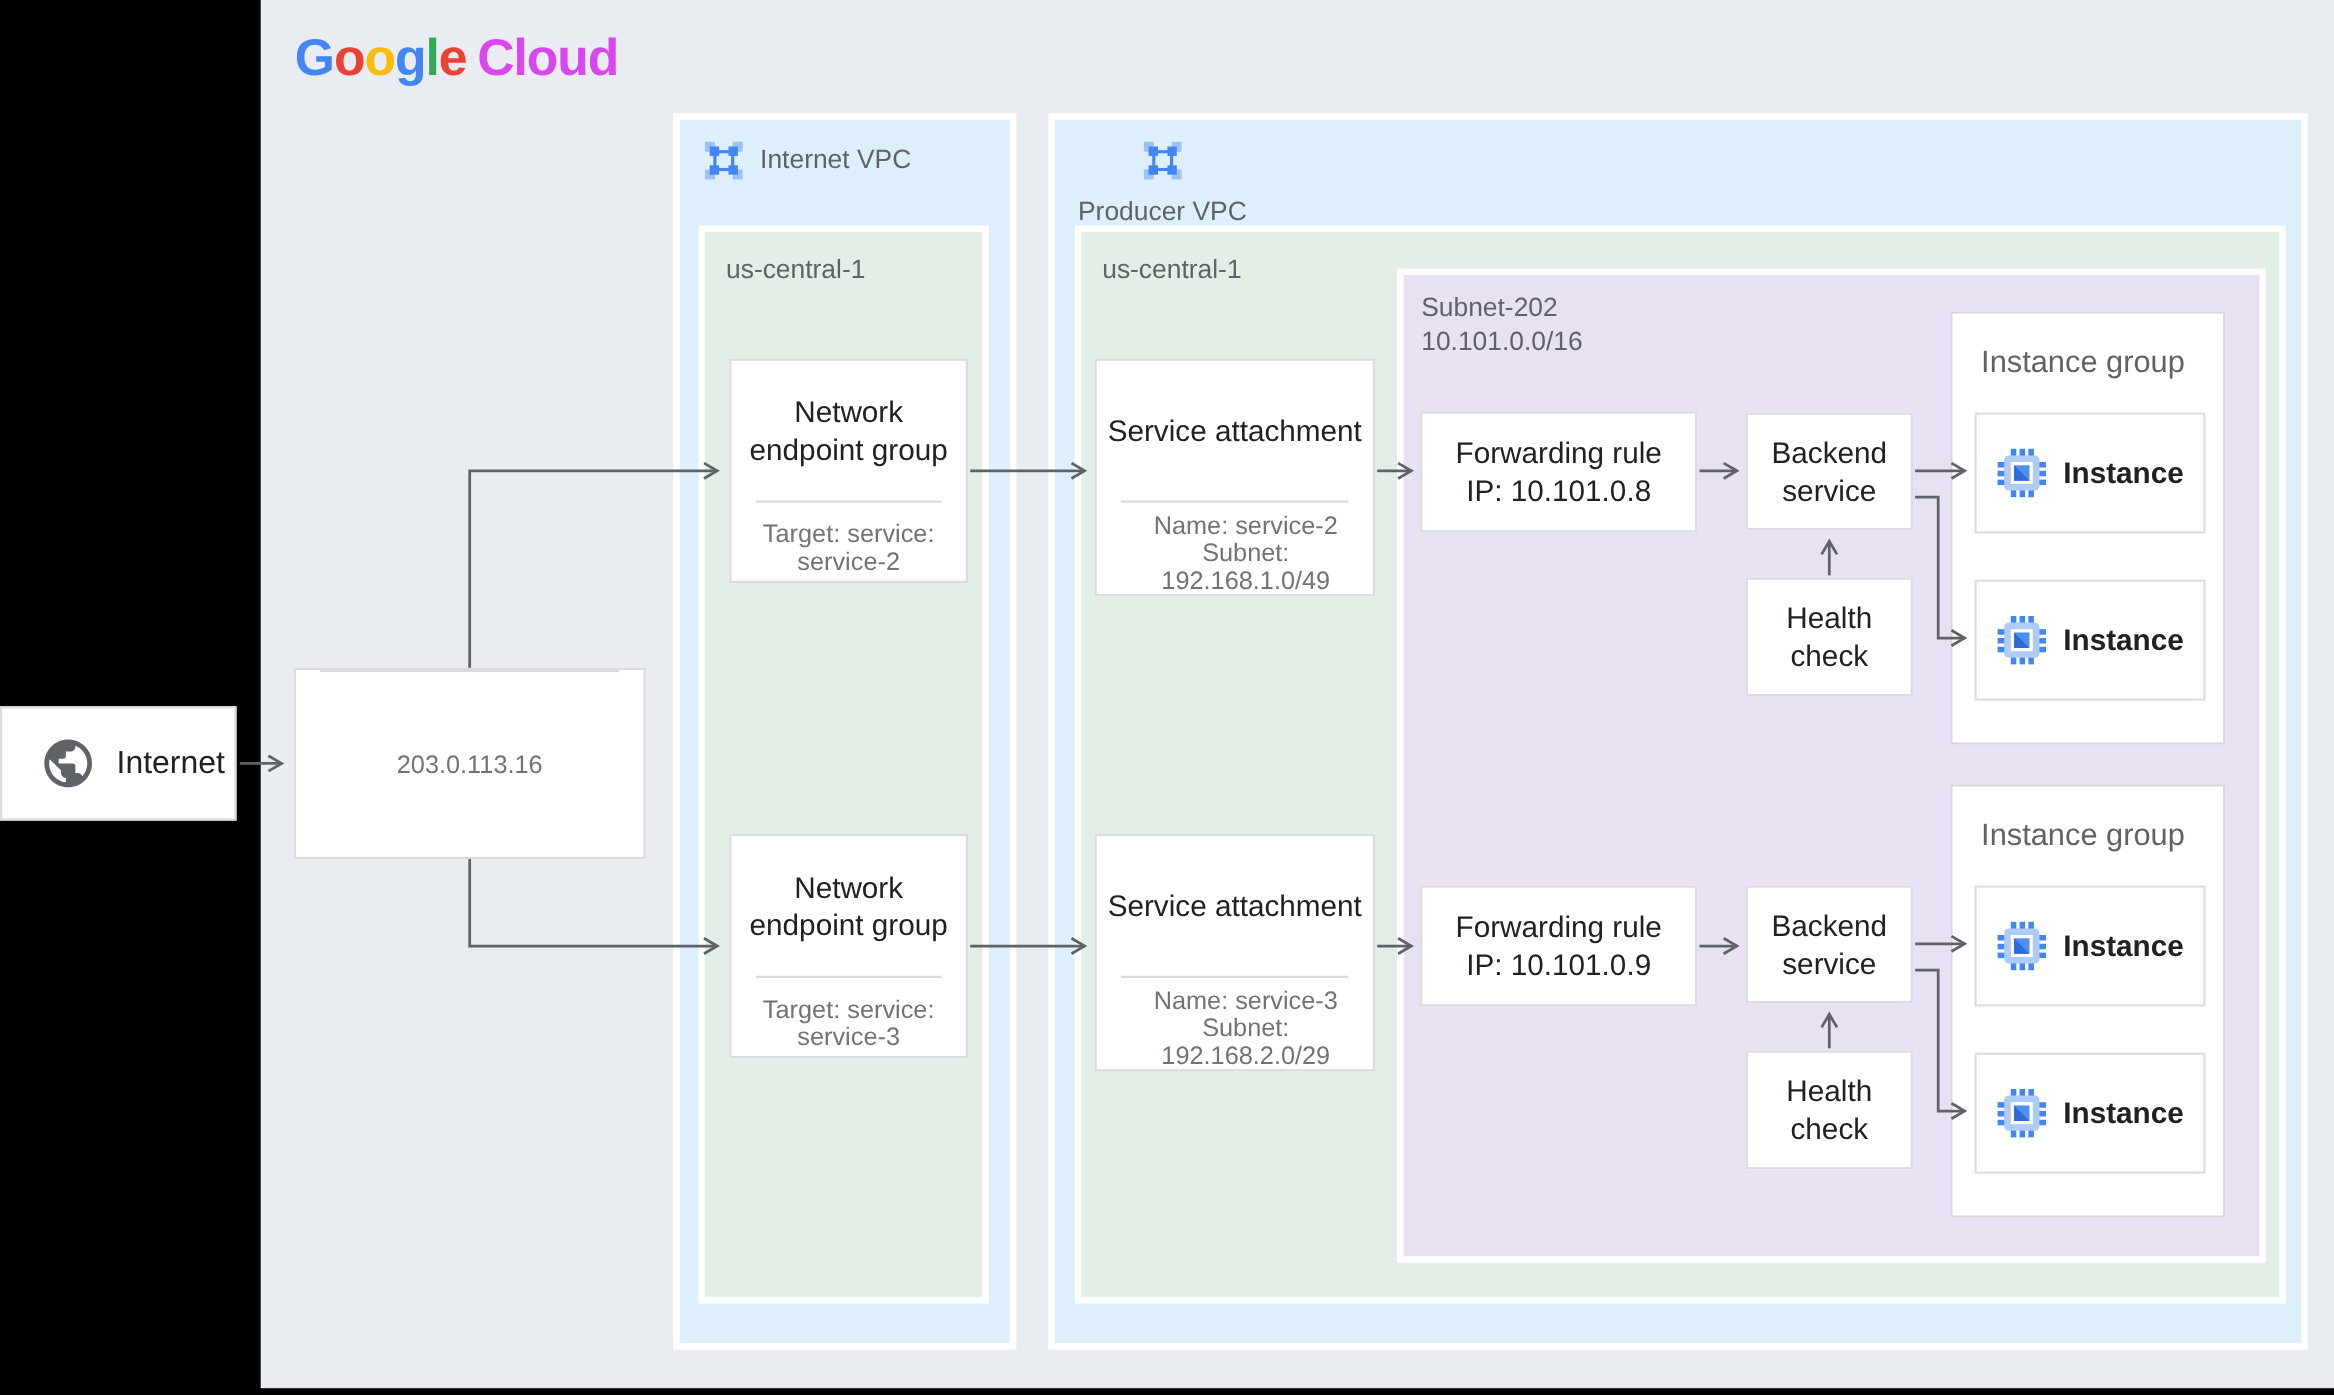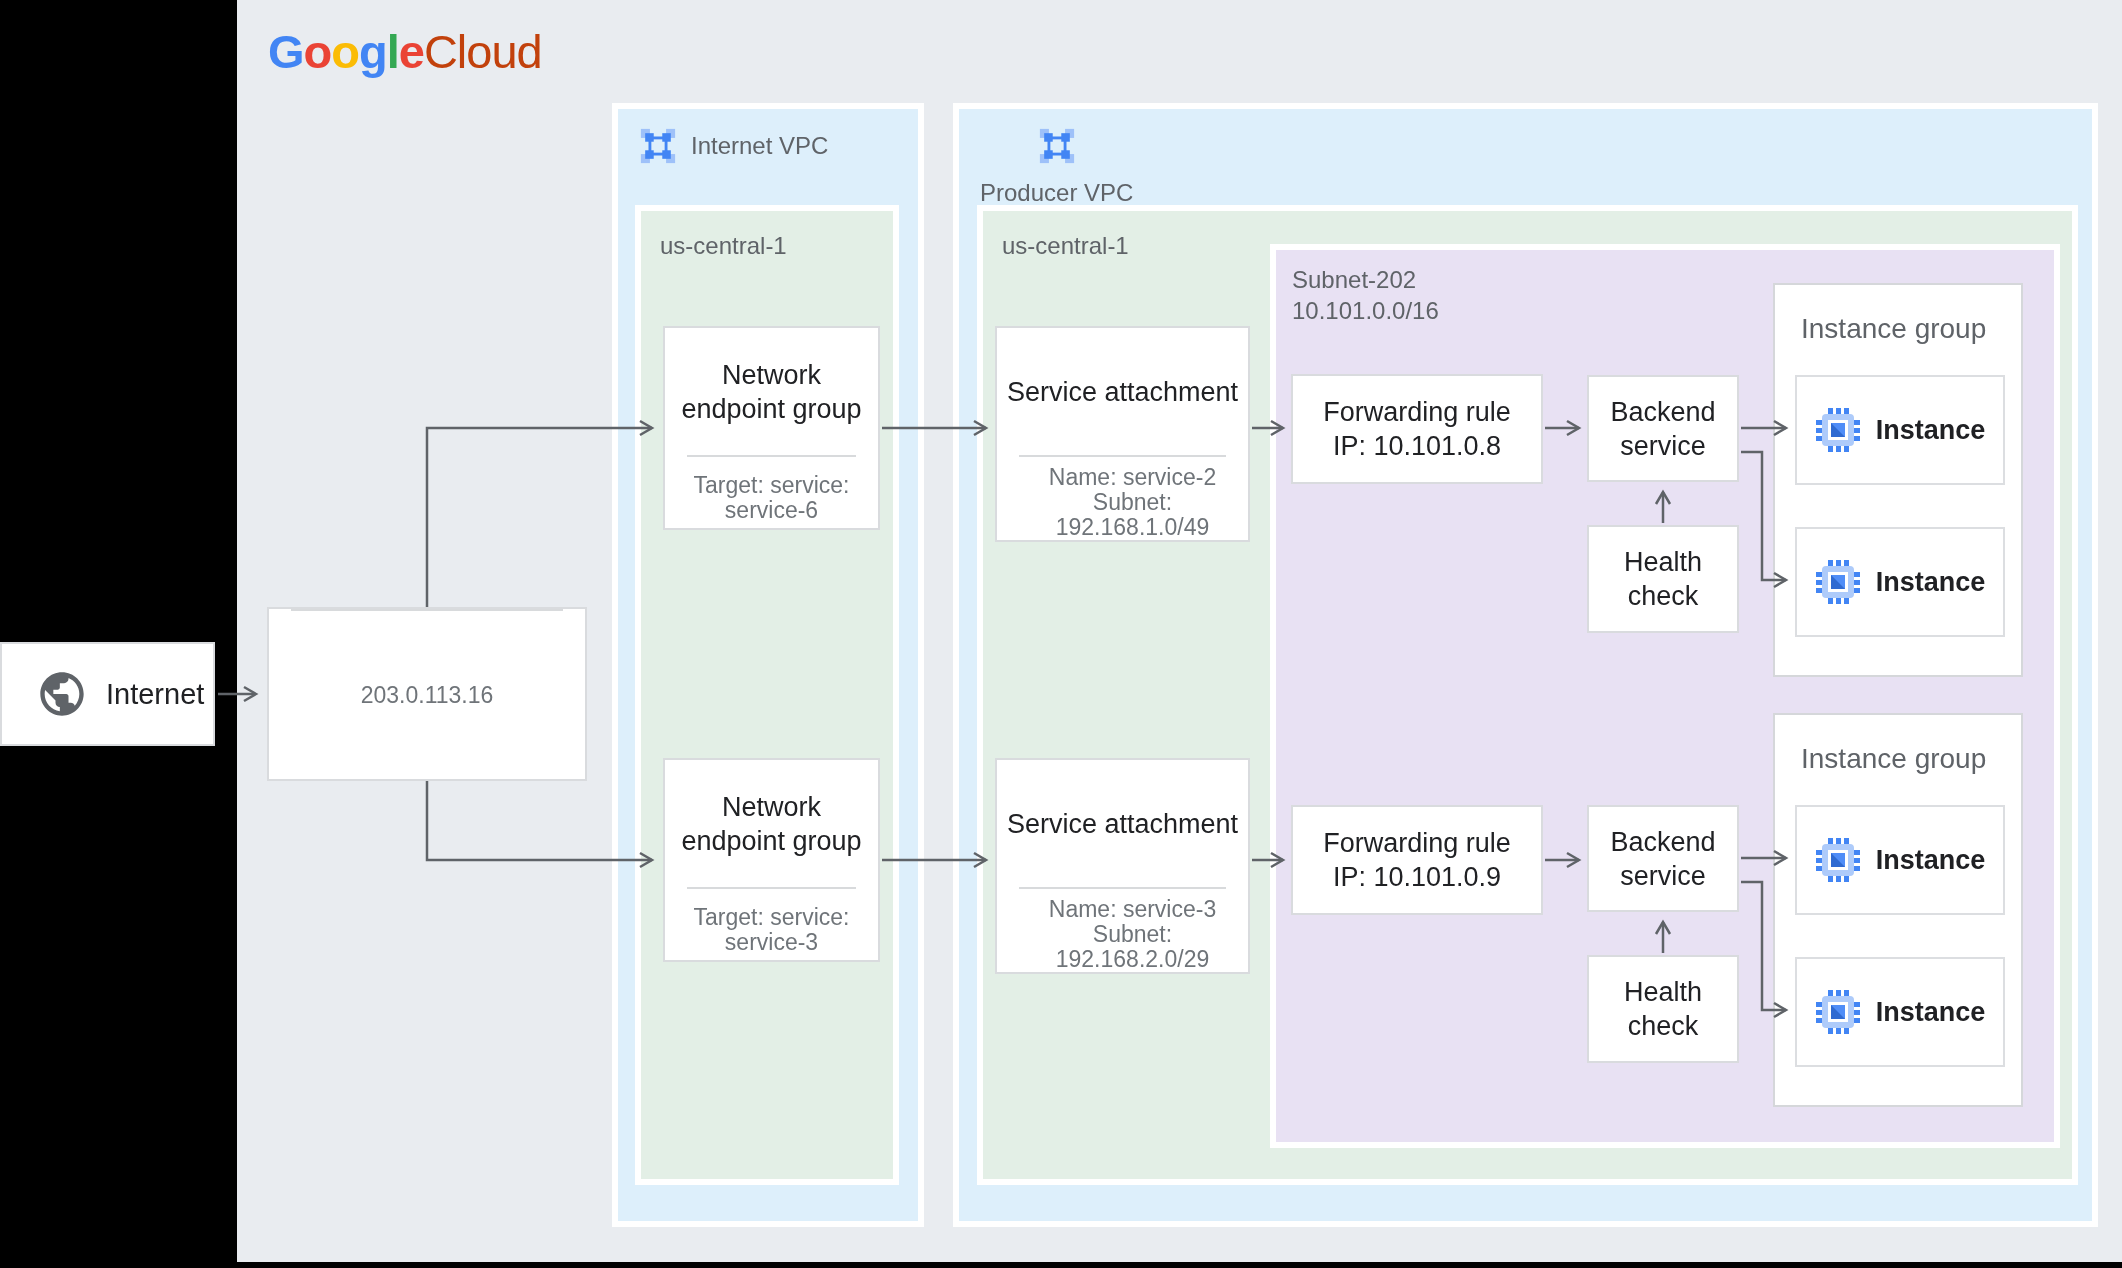--- a/index.html
+++ b/index.html
@@ -6,21 +6,21 @@
   .canvas {
     position:relative; width:2122px; height:1268px; overflow:hidden;
     background:#000;
     font-family:"Liberation Sans","DejaVu Sans",sans-serif;
     -webkit-font-smoothing:antialiased;
   }
   .main-bg { position:absolute; left:237px; top:0; width:1885px; height:1262px; background:#e9ecf0; }
 
   
   .logo { position:absolute; left:268px; top:24px; font-size:47px; font-weight:600; letter-spacing:-1px; }
-  .logo .cloud { color:#c2410c; font-weight:400; margin-left:0; }
+  .logo .cloud { color:#d946ef; font-weight:700; margin-left:10px; }
 
   
   .container { position:absolute; box-sizing:border-box; border:6px solid #ffffff; }
   .vpc { background:#ddeffb; }
   .vpc-consumer { left:612px; top:103px; width:312px; height:1124px; }
   .vpc-producer { left:953px; top:103px; width:1145px; height:1124px; }
   .region { background:#e3efe6; }
   .region-consumer { left:635px; top:205px; width:264px; height:980px; }
   .region-producer { left:977px; top:205px; width:1101px; height:980px; }
   .subnet { background:#e8e1f3; left:1270px; top:244px; width:790px; height:904px; }
@@ -140,21 +140,21 @@
   </div>
 
   <div class="node col neg row-top">
     <div class="title-area">
       <div class="node-title">Network</div>
       <div class="node-title">endpoint group</div>
     </div>
     <div class="divider"></div>
     <div class="caption">
       <div>Target: service:</div>
-      <div>service-6</div>
+      <div>service-2</div>
     </div>
   </div>
   <div class="node col neg row-bot">
     <div class="title-area">
       <div class="node-title">Network</div>
       <div class="node-title">endpoint group</div>
     </div>
     <div class="divider"></div>
     <div class="caption">
       <div>Target: service:</div>

